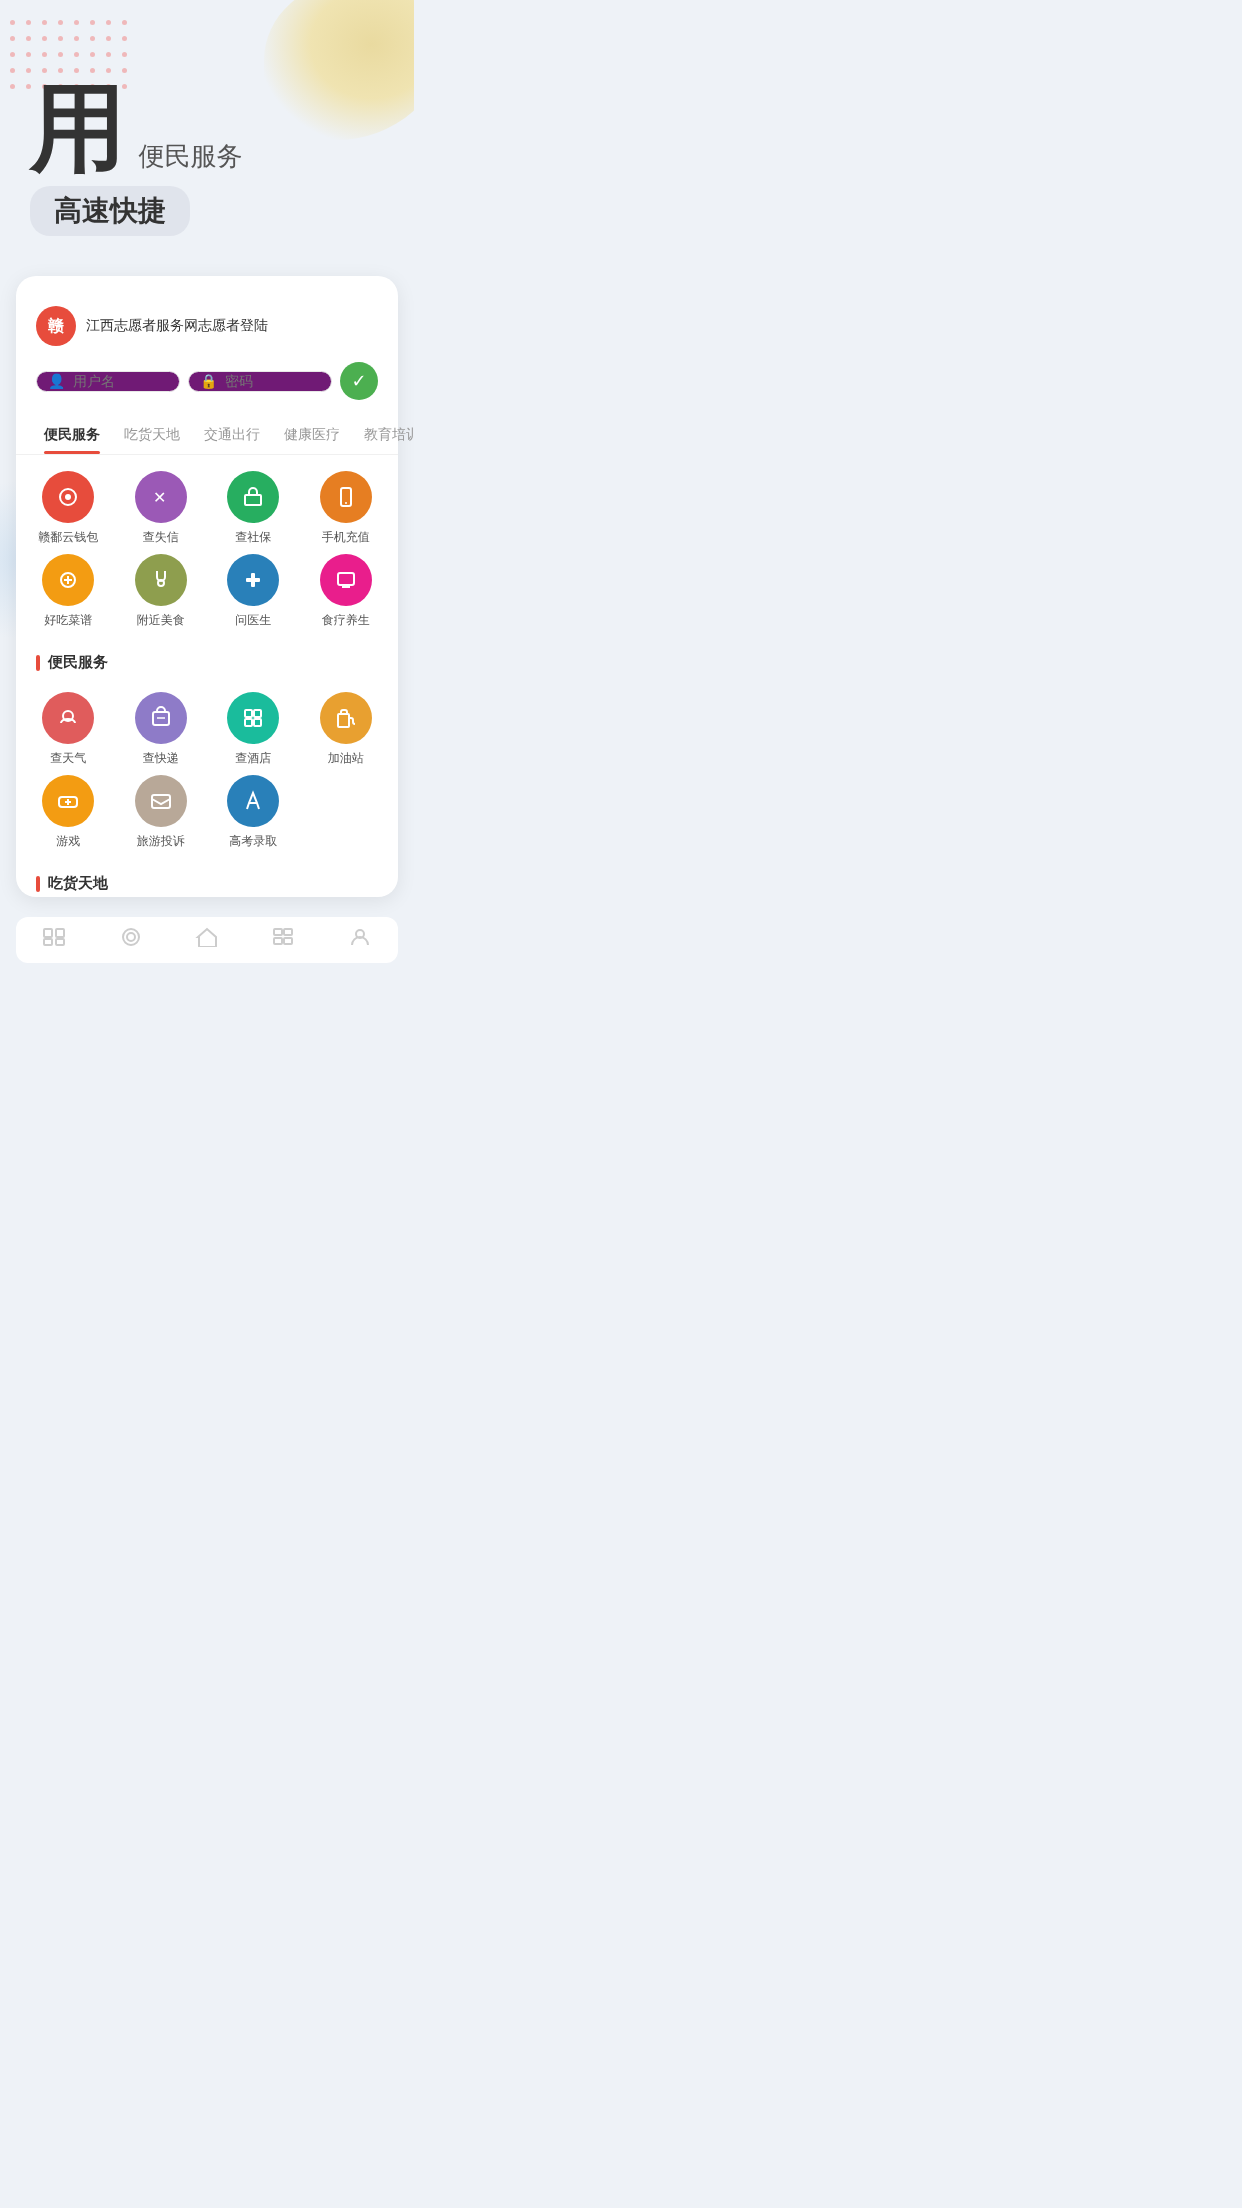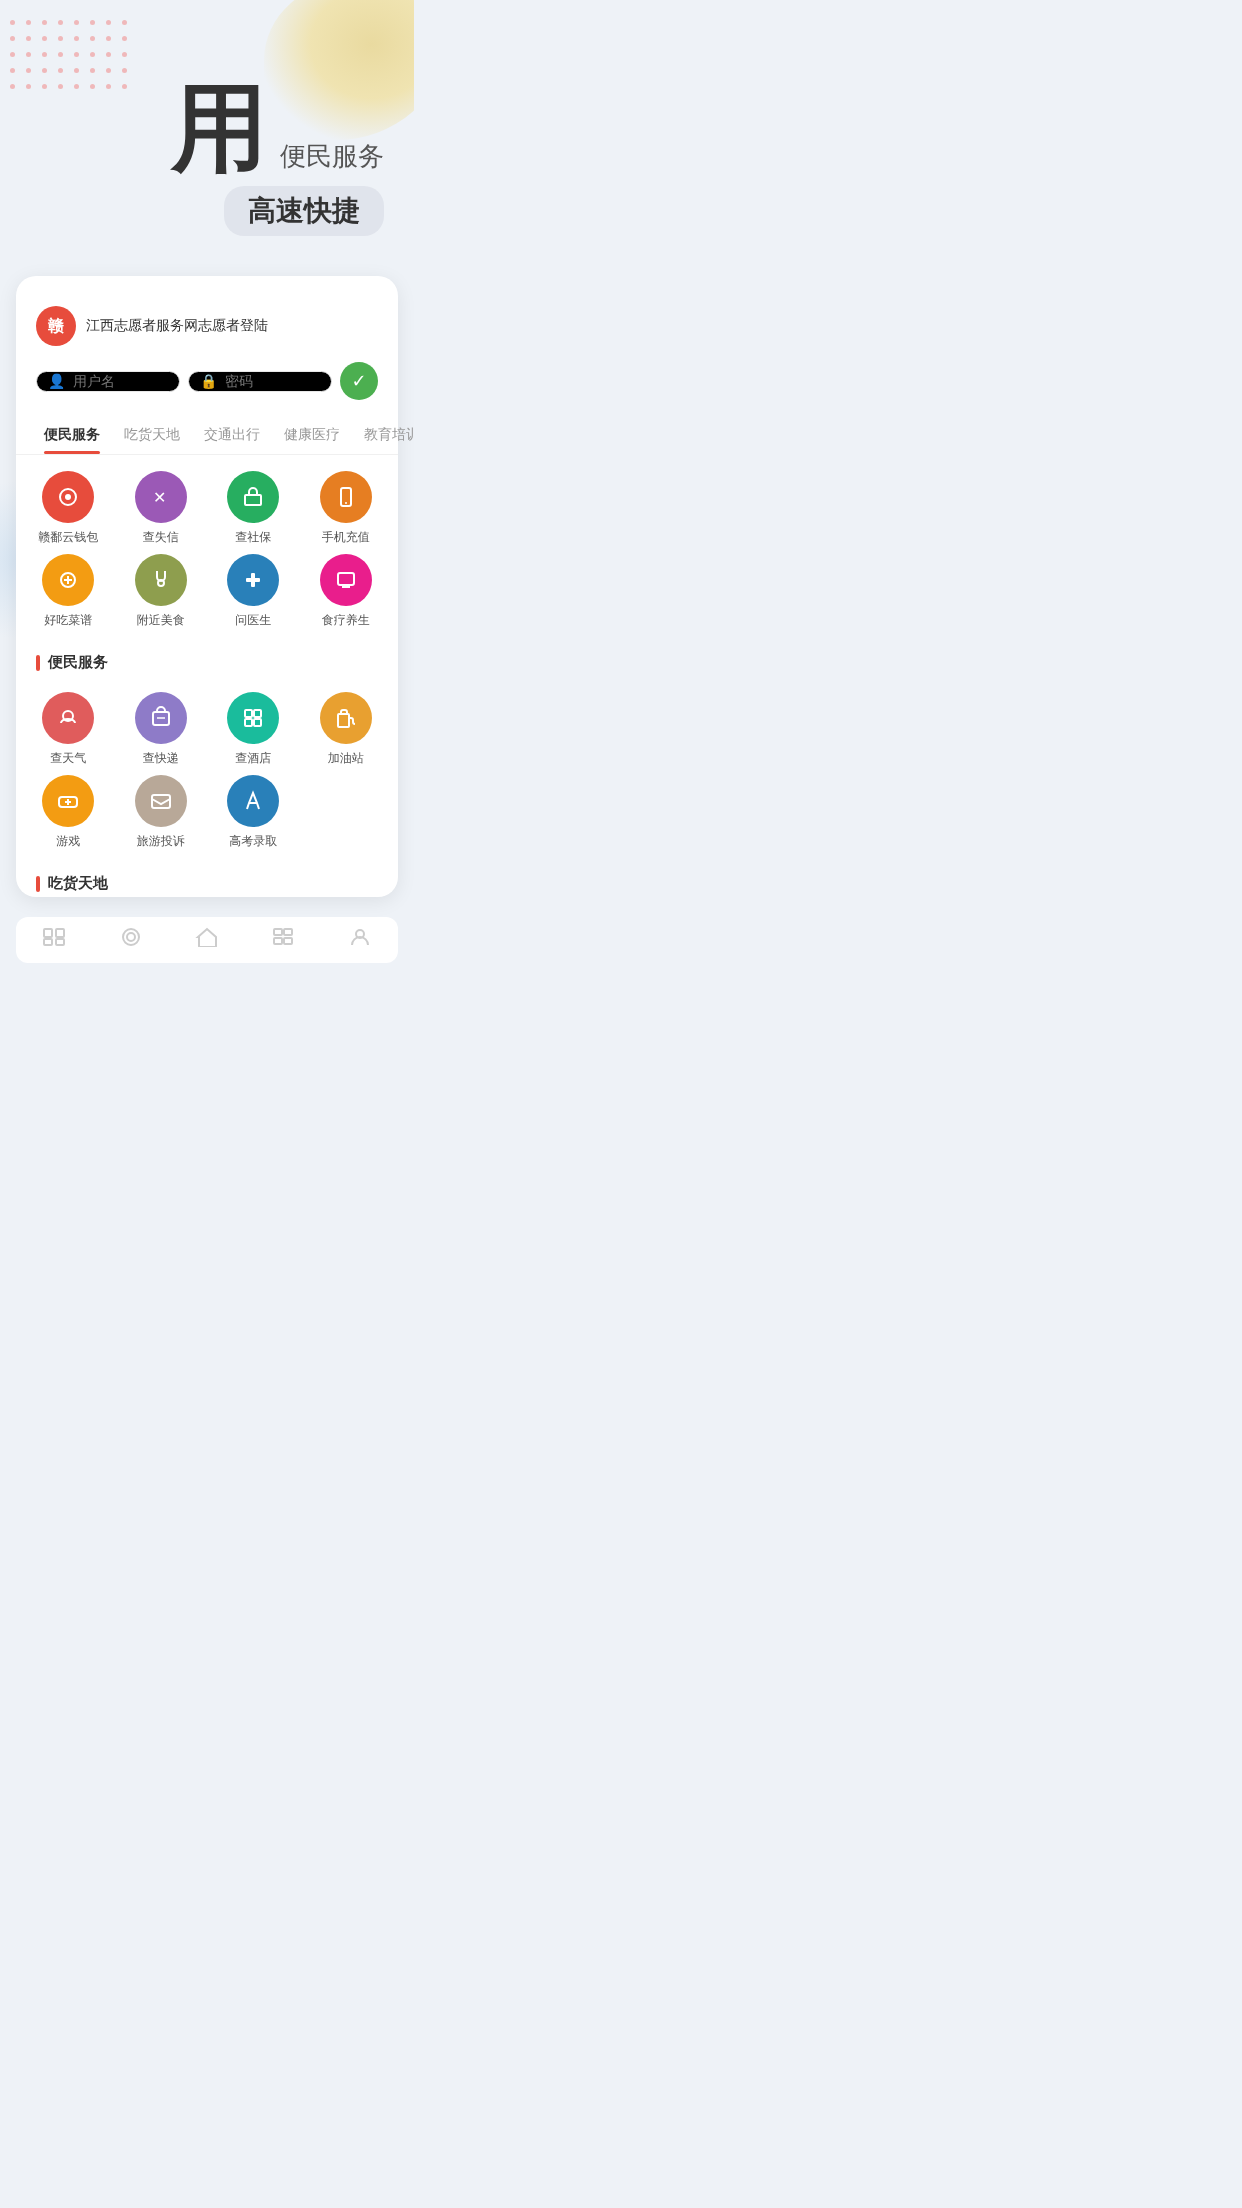--- a/index.html
+++ b/index.html
@@ -59,21 +59,21 @@
       border-radius: 50%;
       z-index: 0;
       opacity: 0.6;
     }
 
     
     .hero {
       position: relative;
       z-index: 1;
       padding: 80px 30px 40px 30px;
-      text-align: right;
+      text-align: left;
     }
 
     .hero-main-char {
       font-size: 96px;
       font-weight: 900;
       color: #333;
       line-height: 1;
       display: inline-block;
     }
 
@@ -147,21 +147,21 @@
     .input-wrapper {
       flex: 1;
       position: relative;
     }
 
     .input-wrapper input {
       width: 100%;
       height: 21px;
       border-radius: 20px;
       border: 1px solid #e8e8e8;
-      background: #000000;
+      background: #701a75;
       padding: 0 12px 0 36px;
       font-size: 14px;
       color: #999;
       outline: none;
     }
 
     .input-icon {
       position: absolute;
       left: 12px;
       top: 50%;

